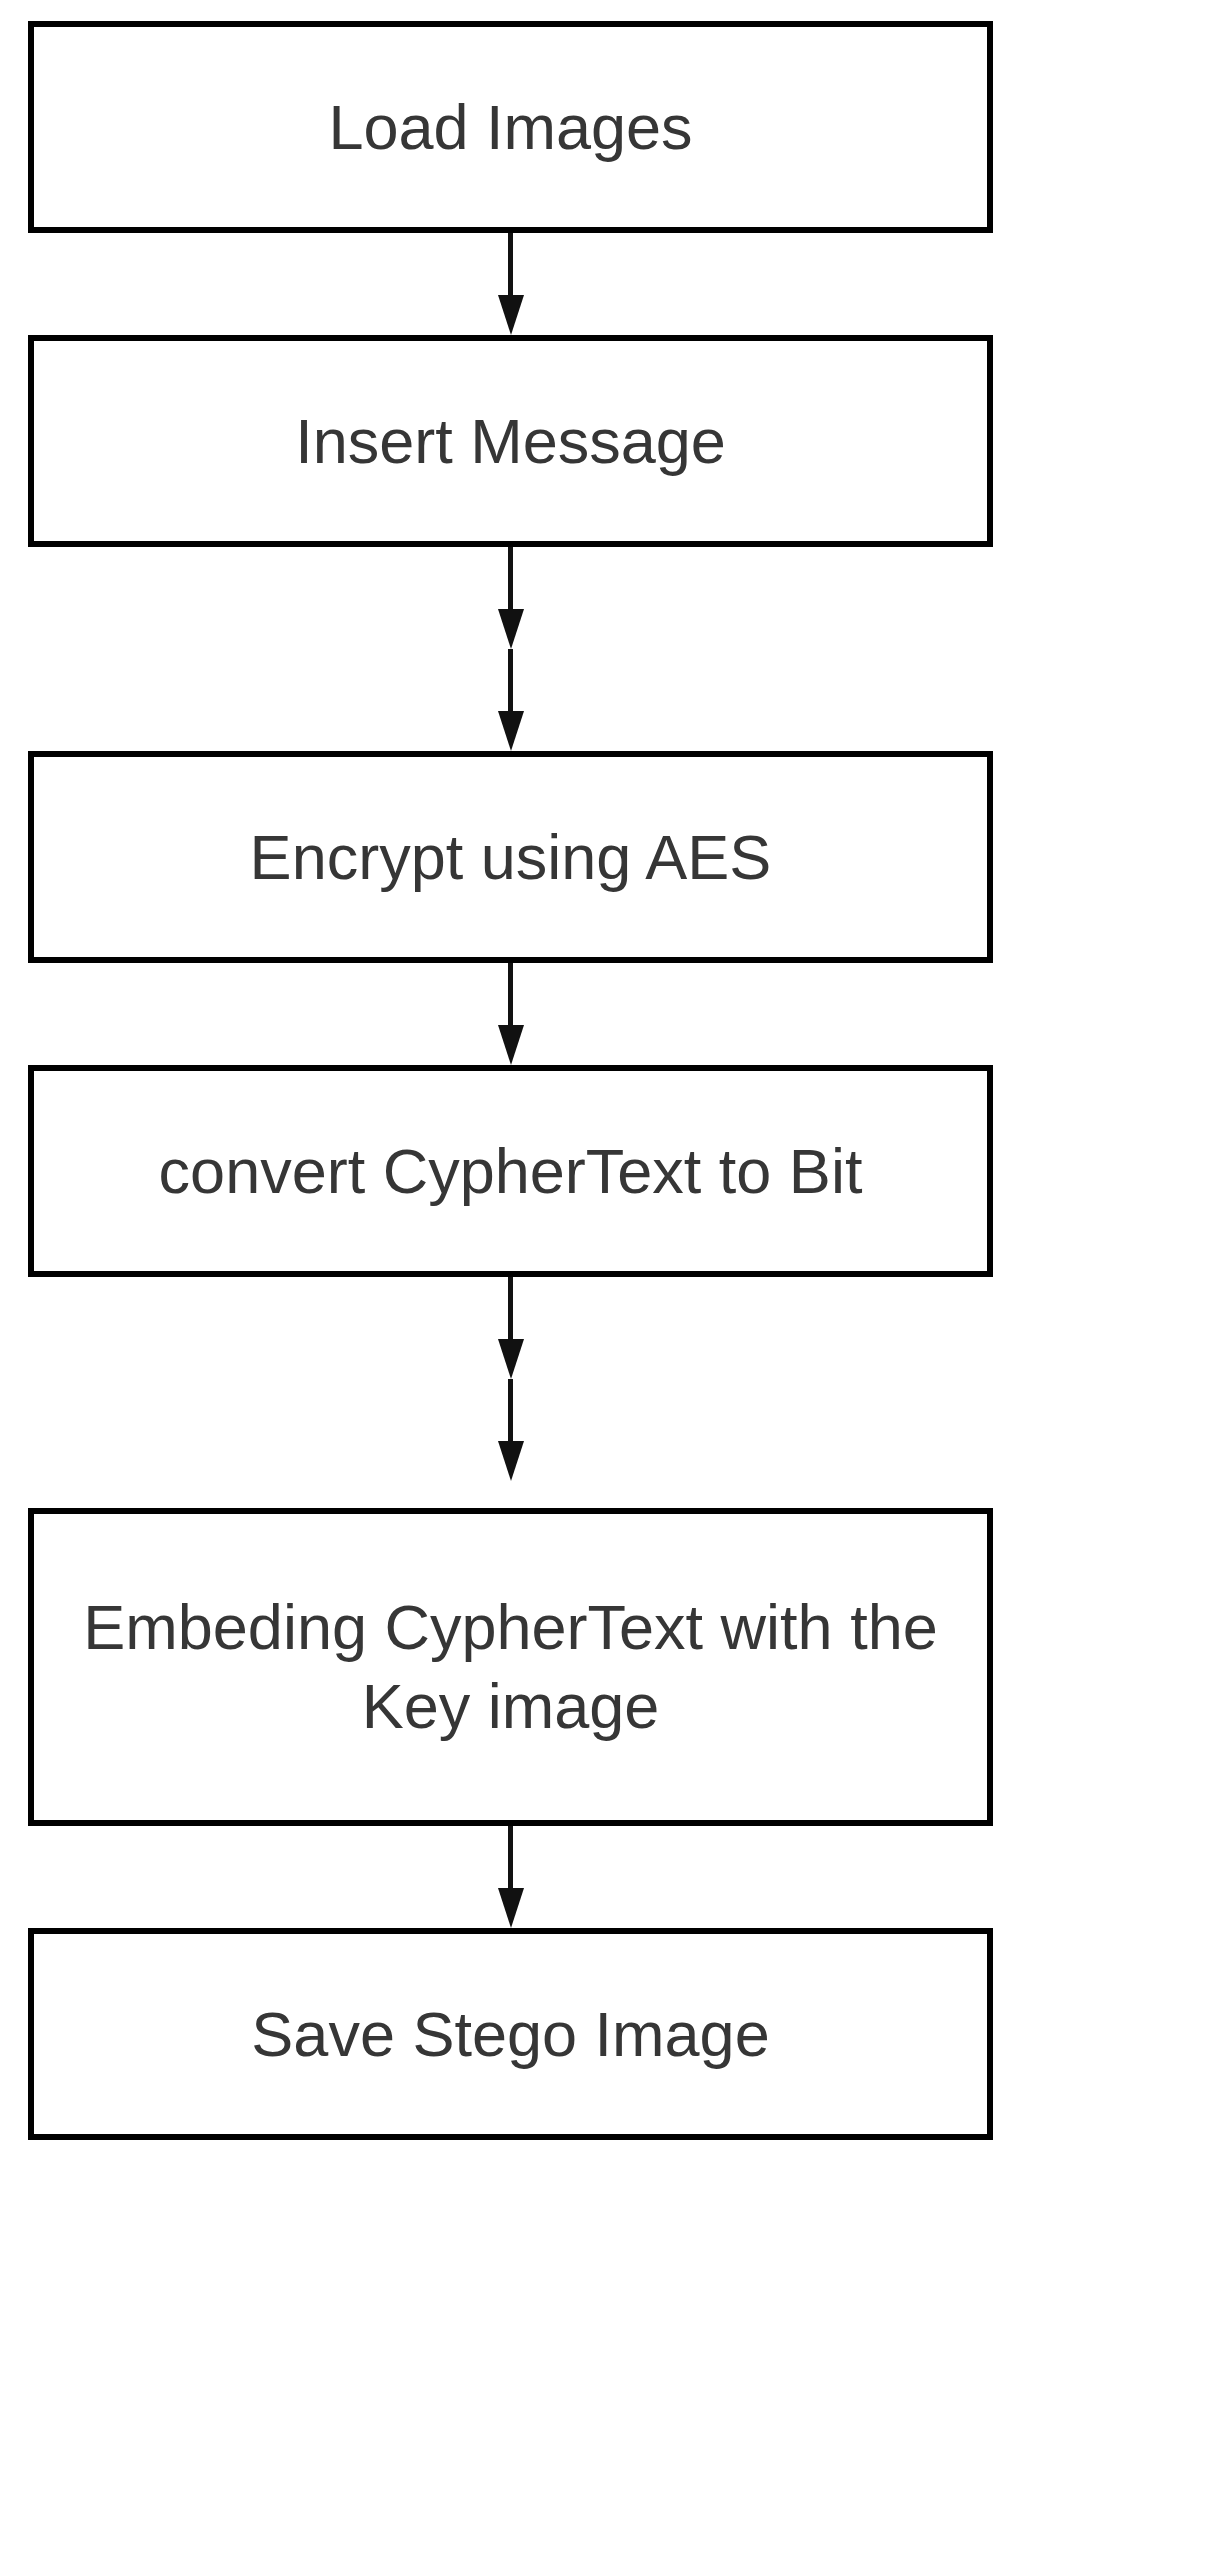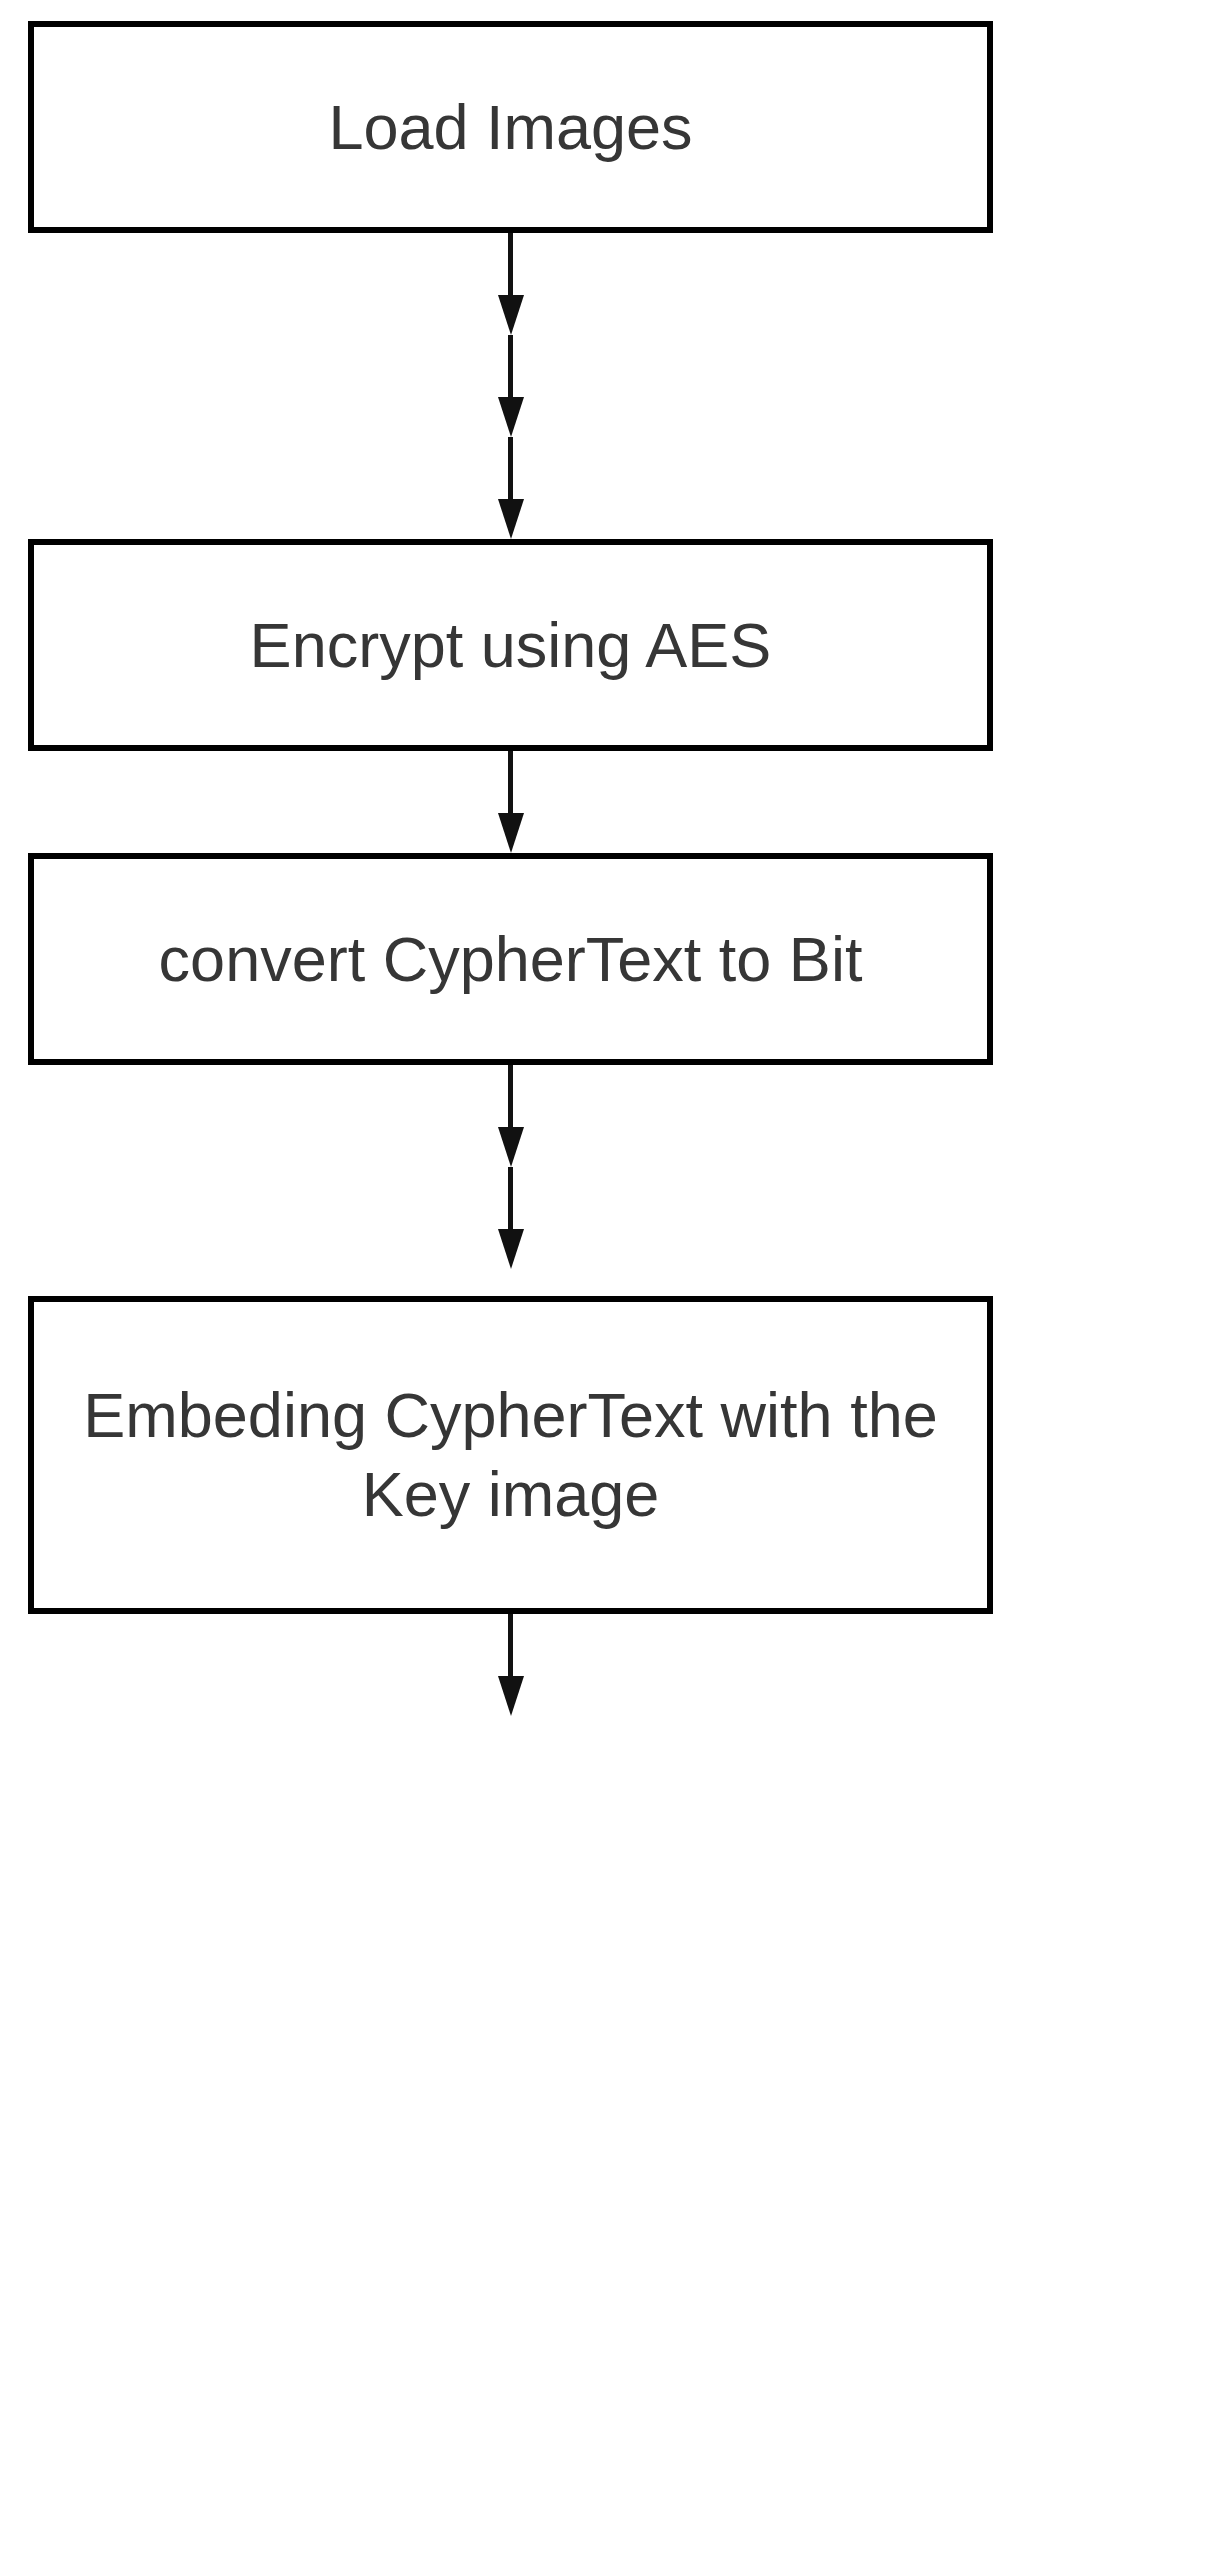--- a/index.html
+++ b/index.html
@@ -69,20 +69,23 @@
 
   <div class="node">
     <span class="label">Load Images</span>
   </div>
 
   <div class="connector">
     <div class="stem"></div>
     <div class="head"></div>
   </div>
 
+  <div class="node">
+    <span class="label">Insert Message</span>
+  </div>
 
   <div class="connector">
     <div class="stem"></div>
     <div class="head"></div>
   </div>
 
 
   <div class="connector">
     <div class="stem"></div>
     <div class="head"></div>
@@ -114,15 +117,18 @@
 
   <div class="node tall">
     <span class="label">Embeding CypherText with the Key image</span>
   </div>
 
   <div class="connector">
     <div class="stem"></div>
     <div class="head"></div>
   </div>
 
+  <div class="node">
+    <span class="label">Save Stego Image</span>
+  </div>
 
 </div>
 
 
 </body></html>

